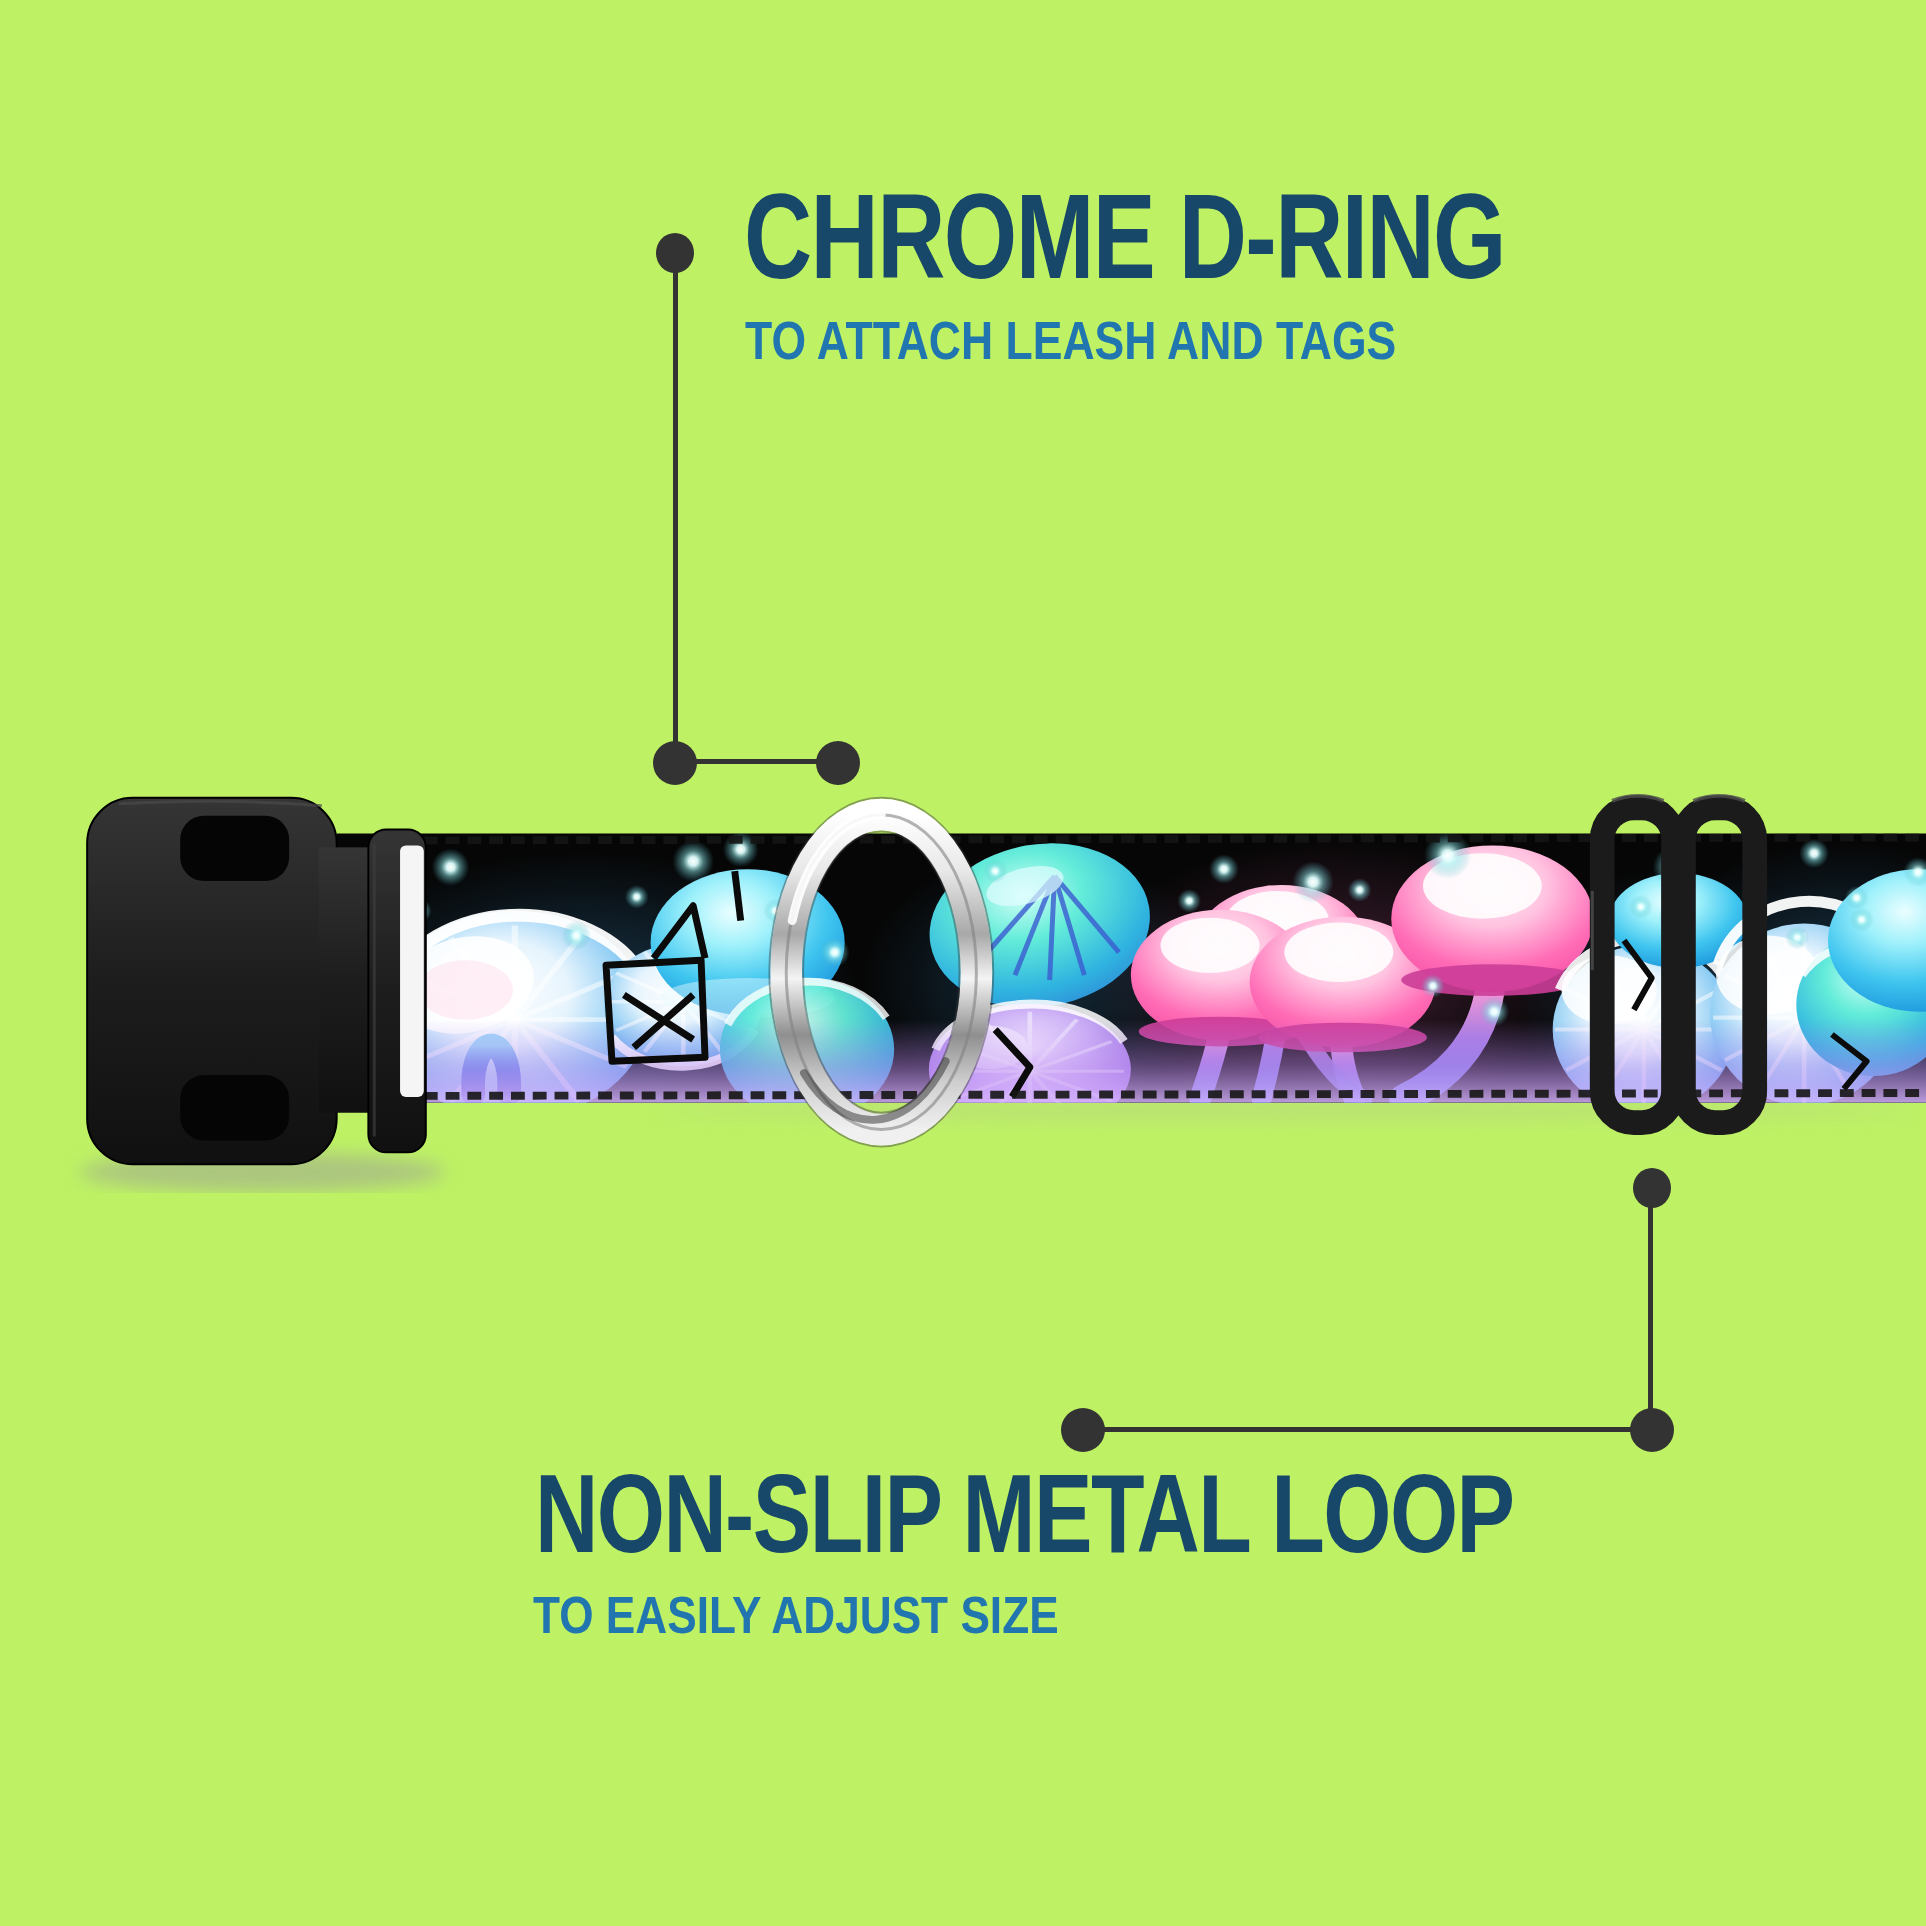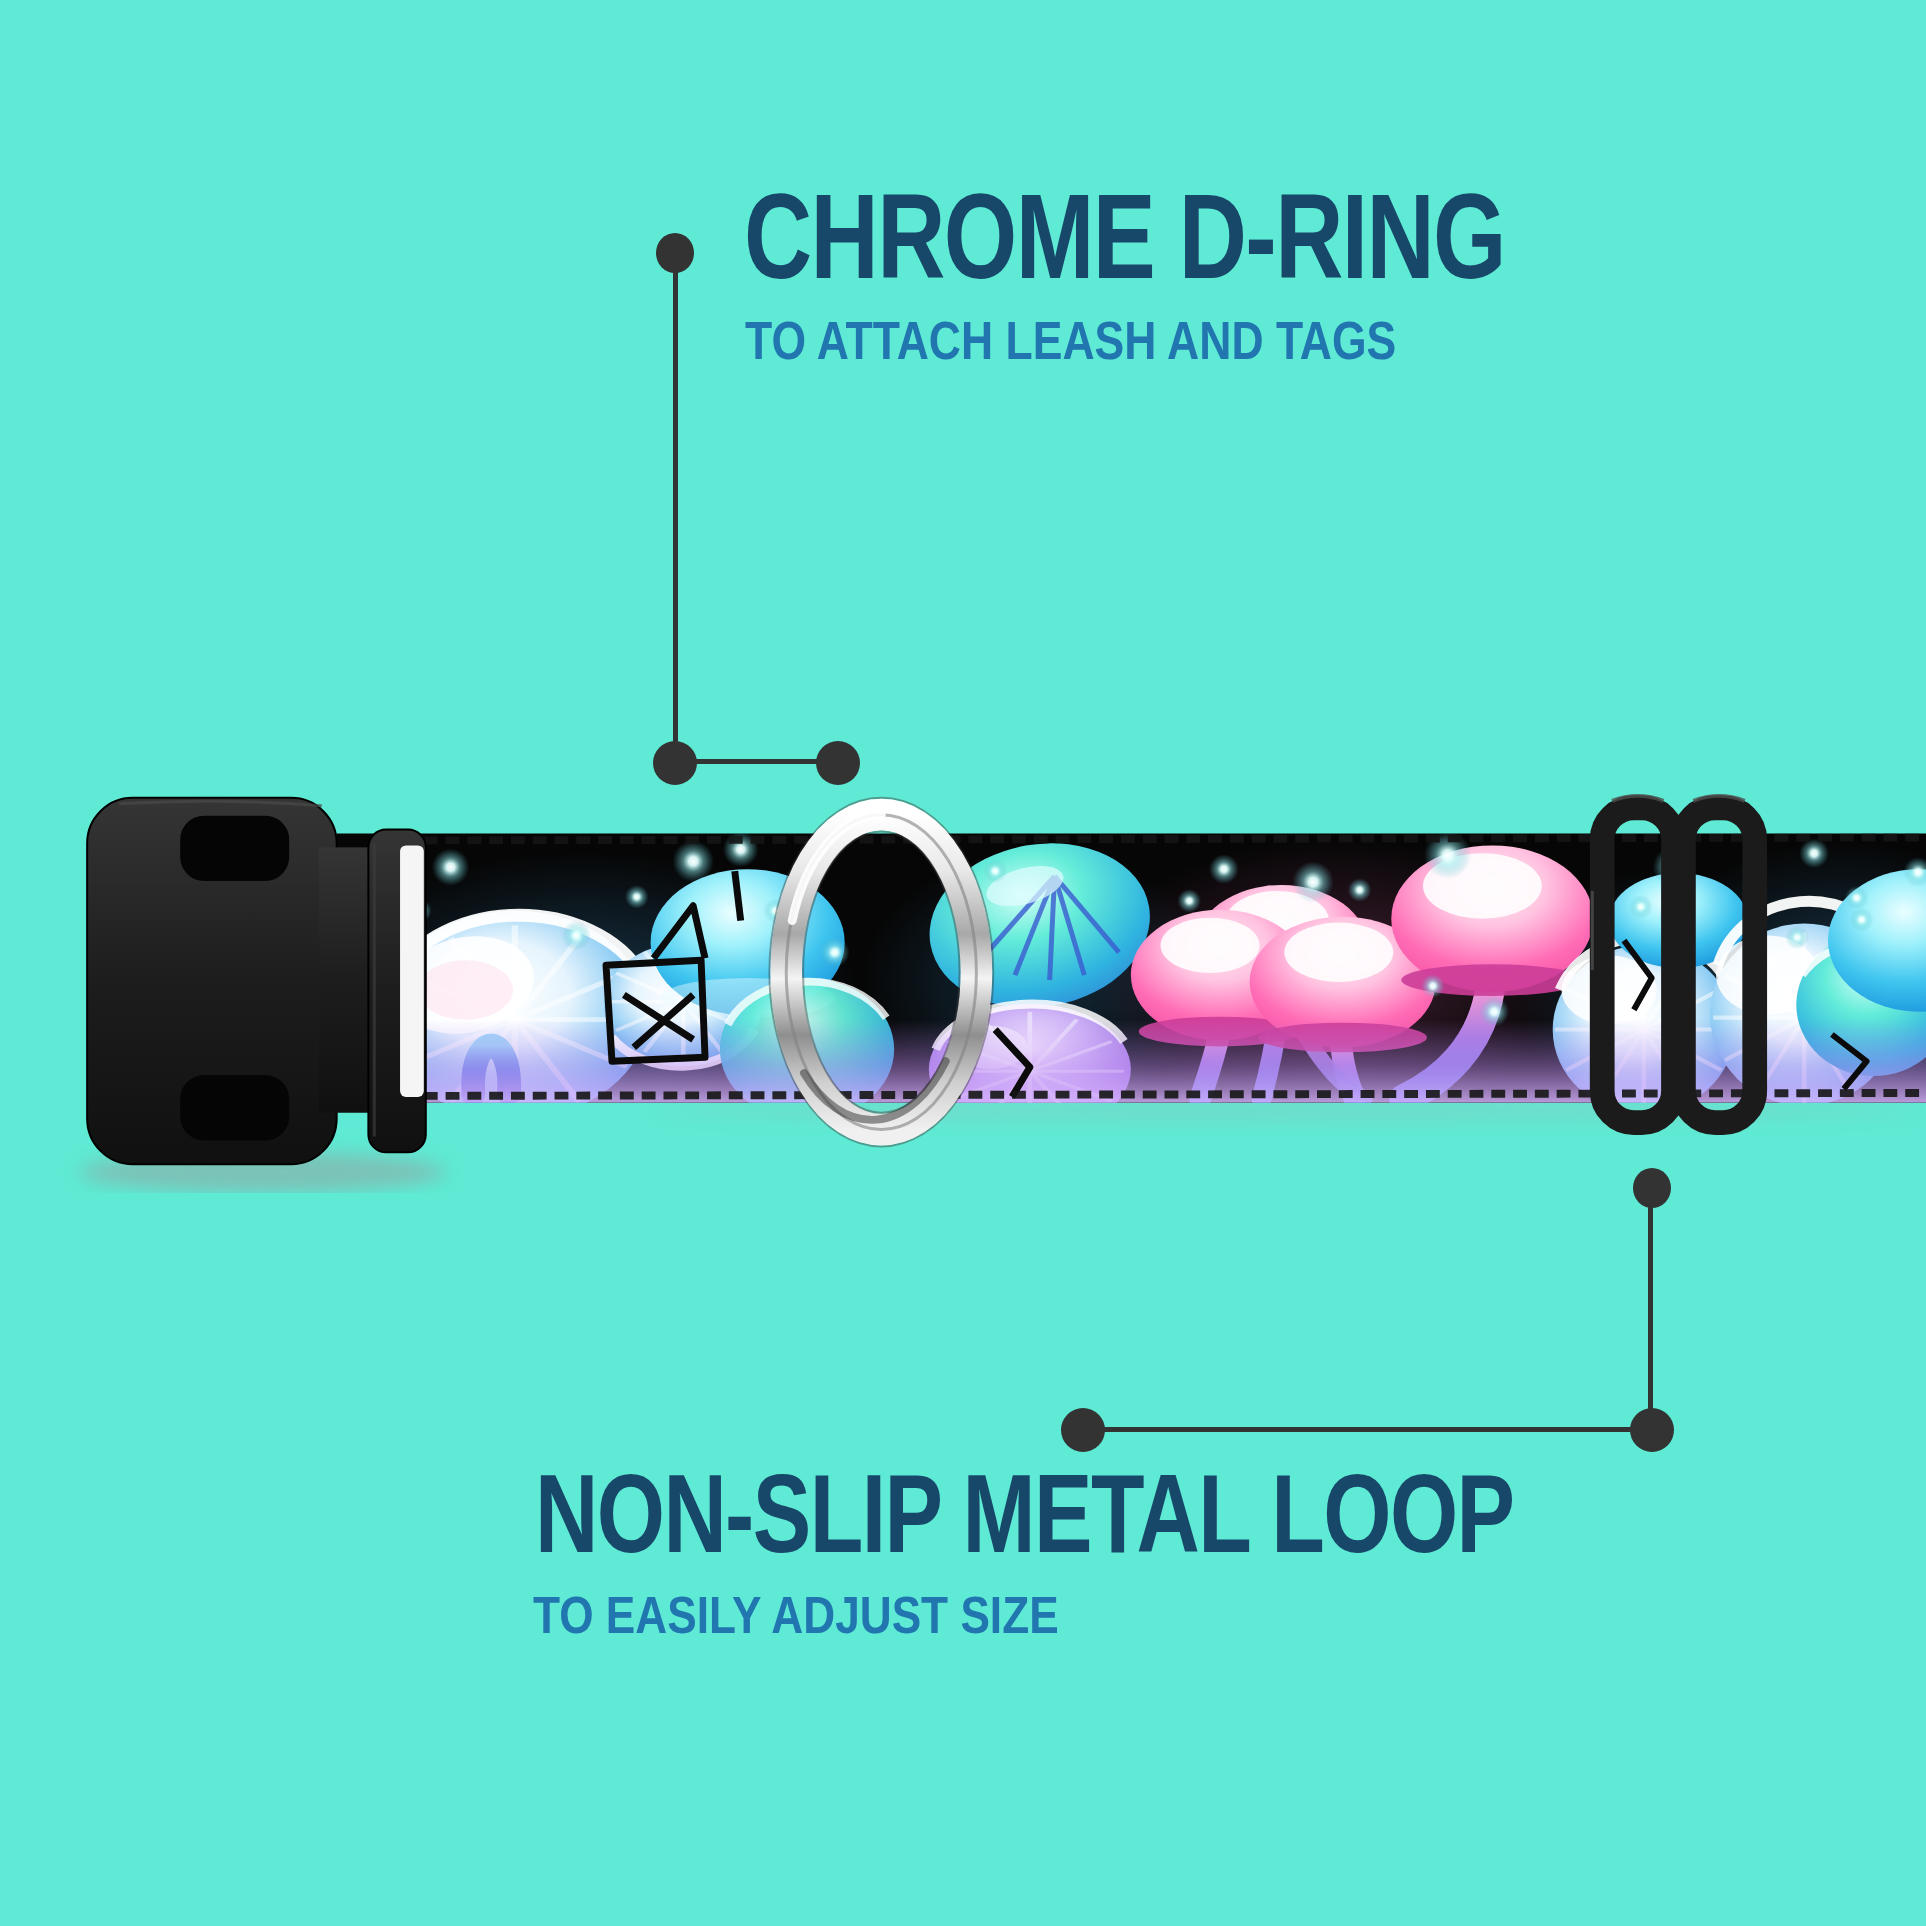--- a/index.html
+++ b/index.html
@@ -1,18 +1,18 @@
 <!DOCTYPE html>
 <html><head>
 <meta charset="utf-8">
 <style>
   html,body{margin:0;padding:0;background:#ffffff;}
   body{width:1927px;height:1927px;position:relative;overflow:hidden;
        font-family:"Liberation Sans",sans-serif;}
-  .stage{position:absolute;inset:0;background:#5eead4;}
+  .stage{position:absolute;inset:0;background:#bef264;}
 
   
   .callout-title{position:absolute;font-weight:bold;color:#17486a;line-height:1;
       white-space:nowrap;transform-origin:0 50%;}
   .callout-sub{position:absolute;font-weight:bold;color:#2176b0;line-height:1;
       white-space:nowrap;transform-origin:0 50%;}
   #dring-title{left:744px;top:176px;font-size:121px;transform:scaleX(.78);letter-spacing:-2px;}
   #dring-sub{left:745px;top:314px;font-size:53px;transform:scaleX(.84);}
   #loop-title{left:535px;top:1459px;font-size:111px;transform:scaleX(.79);letter-spacing:-2px;}
   #loop-sub{left:533px;top:1589px;font-size:52px;transform:scaleX(.85);}

